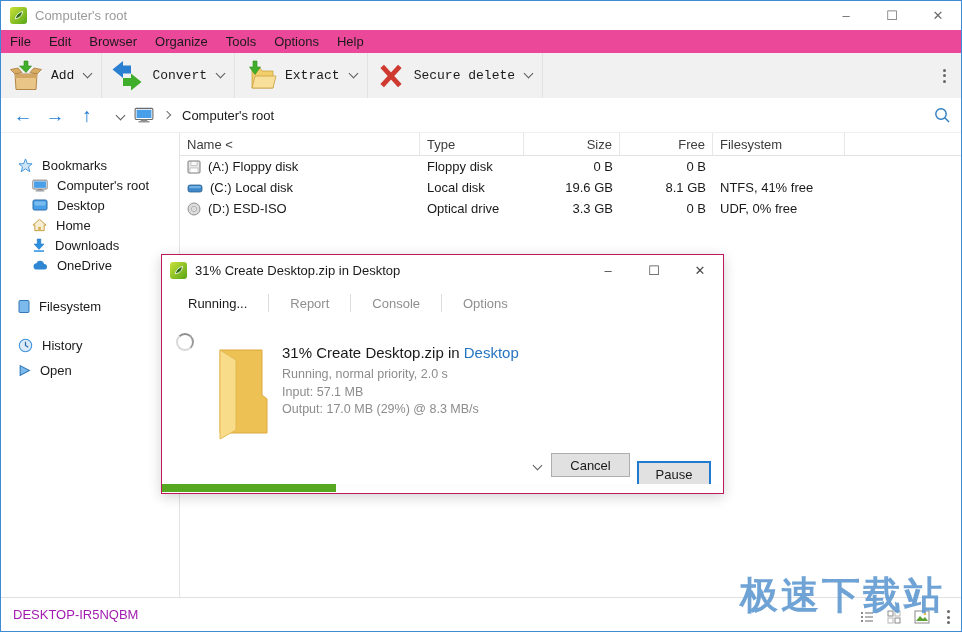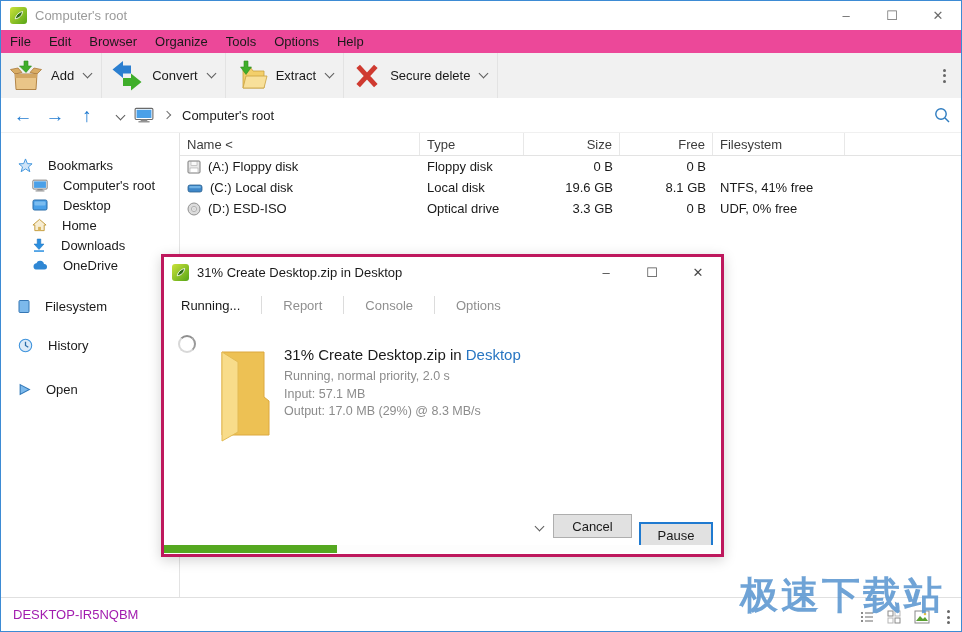--- a/index.html
+++ b/index.html
@@ -14,60 +14,60 @@
   .app-icon { width:17px; height:17px; border-radius:3px; background:linear-gradient(135deg,#cbe23a,#56a516); display:flex; align-items:center; justify-content:center; flex:none; }
   .title-text { color:#9b9b9b; margin-left:8px; }
   .win-controls { margin-left:auto; display:flex; }
   .win-btn { width:46px; height:29px; display:flex; align-items:center; justify-content:center; color:#6b6b6b; font-size:13px; }
   
   .menubar { height:23px; display:flex; align-items:center; background:#ec4899; }
   .menu-item { padding:0 9px; }
   
   .toolbar { height:45px; background:#f1f1f1; display:flex; align-items:stretch; }
   .tb-group { display:flex; align-items:center; border-right:1px solid #e3e3e3; padding:0 10px 0 8px; }
-  .tb-btn { display:flex; align-items:center; gap:8px; }
+  .tb-btn { display:flex; align-items:center; gap:8px;font-family:Liberation Mono, monospace; }
   .tb-label { font-size:13px; white-space:nowrap; }
   .chev { width:7px; height:7px; border-right:1.4px solid #5c5c5c; border-bottom:1.4px solid #5c5c5c; transform:rotate(45deg); margin-top:-4px; flex:none; }
   .tb-chev { margin-left:10px; }
   .kebab { display:flex; flex-direction:column; align-items:center; justify-content:center; gap:2.5px; width:26px; }
   .kebab i { width:3px; height:3px; border-radius:50%; background:#666; }
   .toolbar .kebab { margin-left:auto; margin-right:4px; }
   
   .navbar { height:35px; display:flex; align-items:center; background:#fff; padding-left:6px; position:relative; border-bottom:1px solid #f0f0f0; }
   .nav-arrow { color:#1f7ad0; font-size:19px; width:32px; text-align:center; line-height:1; }
   .nav-chev { margin:0 10px 0 14px; }
   .crumb-sep { width:6px; height:6px; border-right:1.3px solid #707070; border-top:1.3px solid #707070; transform:rotate(45deg); margin:0 12px 0 10px; }
   .breadcrumb { font-size:13px; }
   .search-btn { position:absolute; right:10px; top:8px; }
   
   .main { position:absolute; top:132px; left:0; right:0; bottom:34px; display:flex; background:#fff; }
   .sidebar { width:179px; border-right:1px solid #e3e3e3; padding-top:22px; flex:none; }
-  .sb-item { display:flex; align-items:center; height:20px; padding-left:17px; gap:15px; white-space:nowrap; }
+  .sb-item { display:flex; align-items:center; height:20px; padding-left:17px; gap:9px; white-space:nowrap; }
   .sb-child { padding-left:31px; }
-  .sb-gap1 { margin-top:21px; } .sb-gap2 { margin-top:19px; } .sb-gap3 { margin-top:24px; }
+  .sb-gap1 { margin-top:21px; } .sb-gap2 { margin-top:19px; } .sb-gap3 { margin-top:5px; }
   .sb-item svg { flex:none; }
   
   .filearea { flex:1; position:relative; }
   .hdr-row { height:23px; display:flex; border-bottom:1px solid #e3e3e3; color:#3c3c3c; }
   .hdr-cell { border-right:1px solid #e8e8e8; display:flex; align-items:center; padding:0 7px; }
   .c-name { width:240px; } .c-type { width:104px; } .c-size { width:96px; justify-content:flex-end; text-align:left; }
   .c-free { width:93px; justify-content:flex-end; text-align:right; } .c-fs { width:132px; }
   .file-row { height:21px; display:flex; align-items:center; }
   .cell { display:flex; align-items:center; padding:0 7px; }
   .cell.c-name { gap:7px; }
   
   .statusbar { position:absolute; left:0; right:0; bottom:0; height:34px; border-top:1px solid #e0e0e0; background:#fff; display:flex; align-items:center; padding-left:12px; color:#a21caf; }
   .status-icons { position:absolute; right:8px; bottom:7px; display:flex; align-items:center; gap:13px; }
   
-  .dialog { position:absolute; left:160px; top:253px; width:563px; height:303px; background:#fff; border:3px solid #be185d; box-shadow:0 3px 12px rgba(0,0,0,.18); z-index:20; }
+  .dialog { position:absolute; left:160px; top:253px; width:563px; height:240px; background:#fff; border:1px solid #be185d; box-shadow:0 3px 12px rgba(0,0,0,.18); z-index:20; }
   .dlg-title { height:30px; display:flex; align-items:center; padding-left:8px; }
   .dlg-title-text { margin-left:8px; color:#1a1a1a; }
   .dlg-controls { margin-left:auto; display:flex; }
   .dlg-winbtn { width:46px; height:30px; display:flex; align-items:center; justify-content:center; color:#4a4a4a; font-size:13px; }
-  .dlg-tabs { display:flex; align-items:center; height:36px; padding-left:7px; }
+  .dlg-tabs { display:flex; align-items:center; height:36px; padding-left:16px; }
   .dlg-tab { padding:0 21px; color:#8f8f8f; height:18px; display:flex; align-items:center; }
   .dlg-tab + .dlg-tab { border-left:1px solid #dcdcdc; }
   .dlg-tab.active { color:#1a1a1a; padding-left:10px; }
   .dlg-body { position:relative; height:226px; }
   .spinner { position:absolute; left:14px; top:12px; width:18px; height:18px; border-radius:50%; border:2px solid #d8d8d8; border-top-color:#8f8f8f; border-right-color:#9a9a9a; }
   .big-folder { position:absolute; left:37px; top:24px; }
   .task-text { position:absolute; left:120px; top:23px; }
   .task-headline { font-size:15px; margin-bottom:5px; }
   .task-link { color:#2775c2; }
   .task-line { font-size:12.5px; color:#8c8c8c; line-height:17.5px; }

